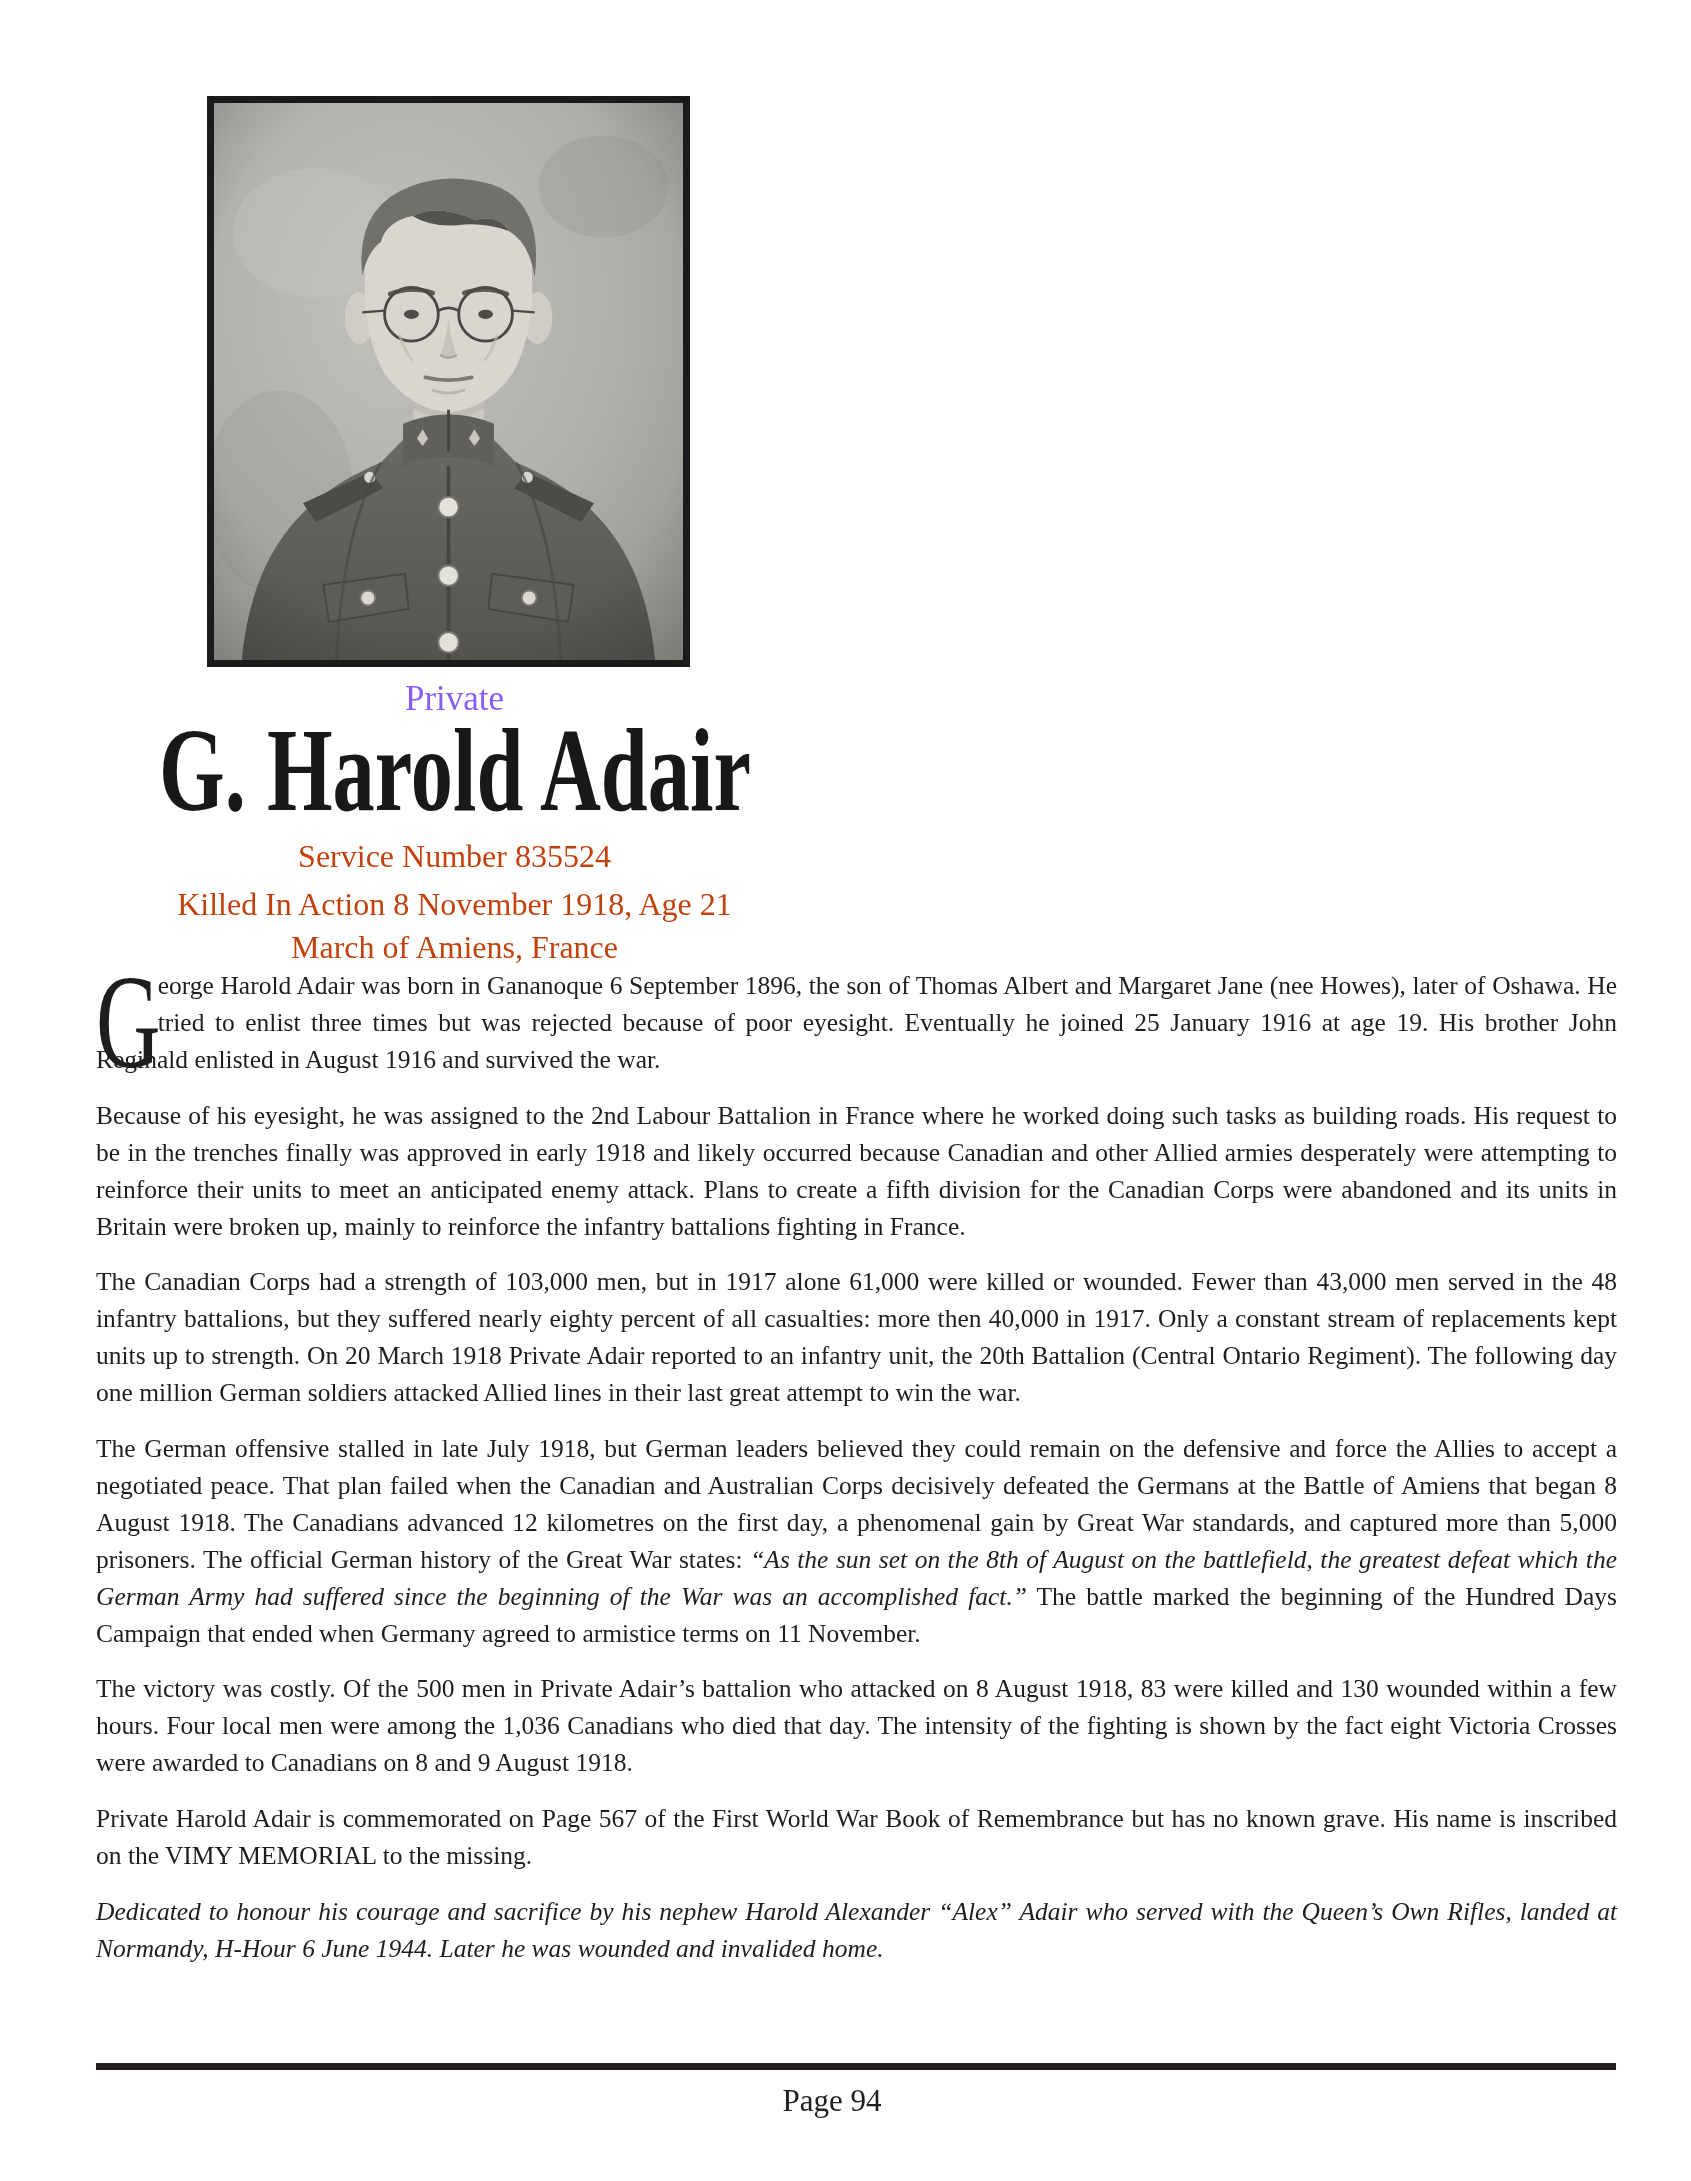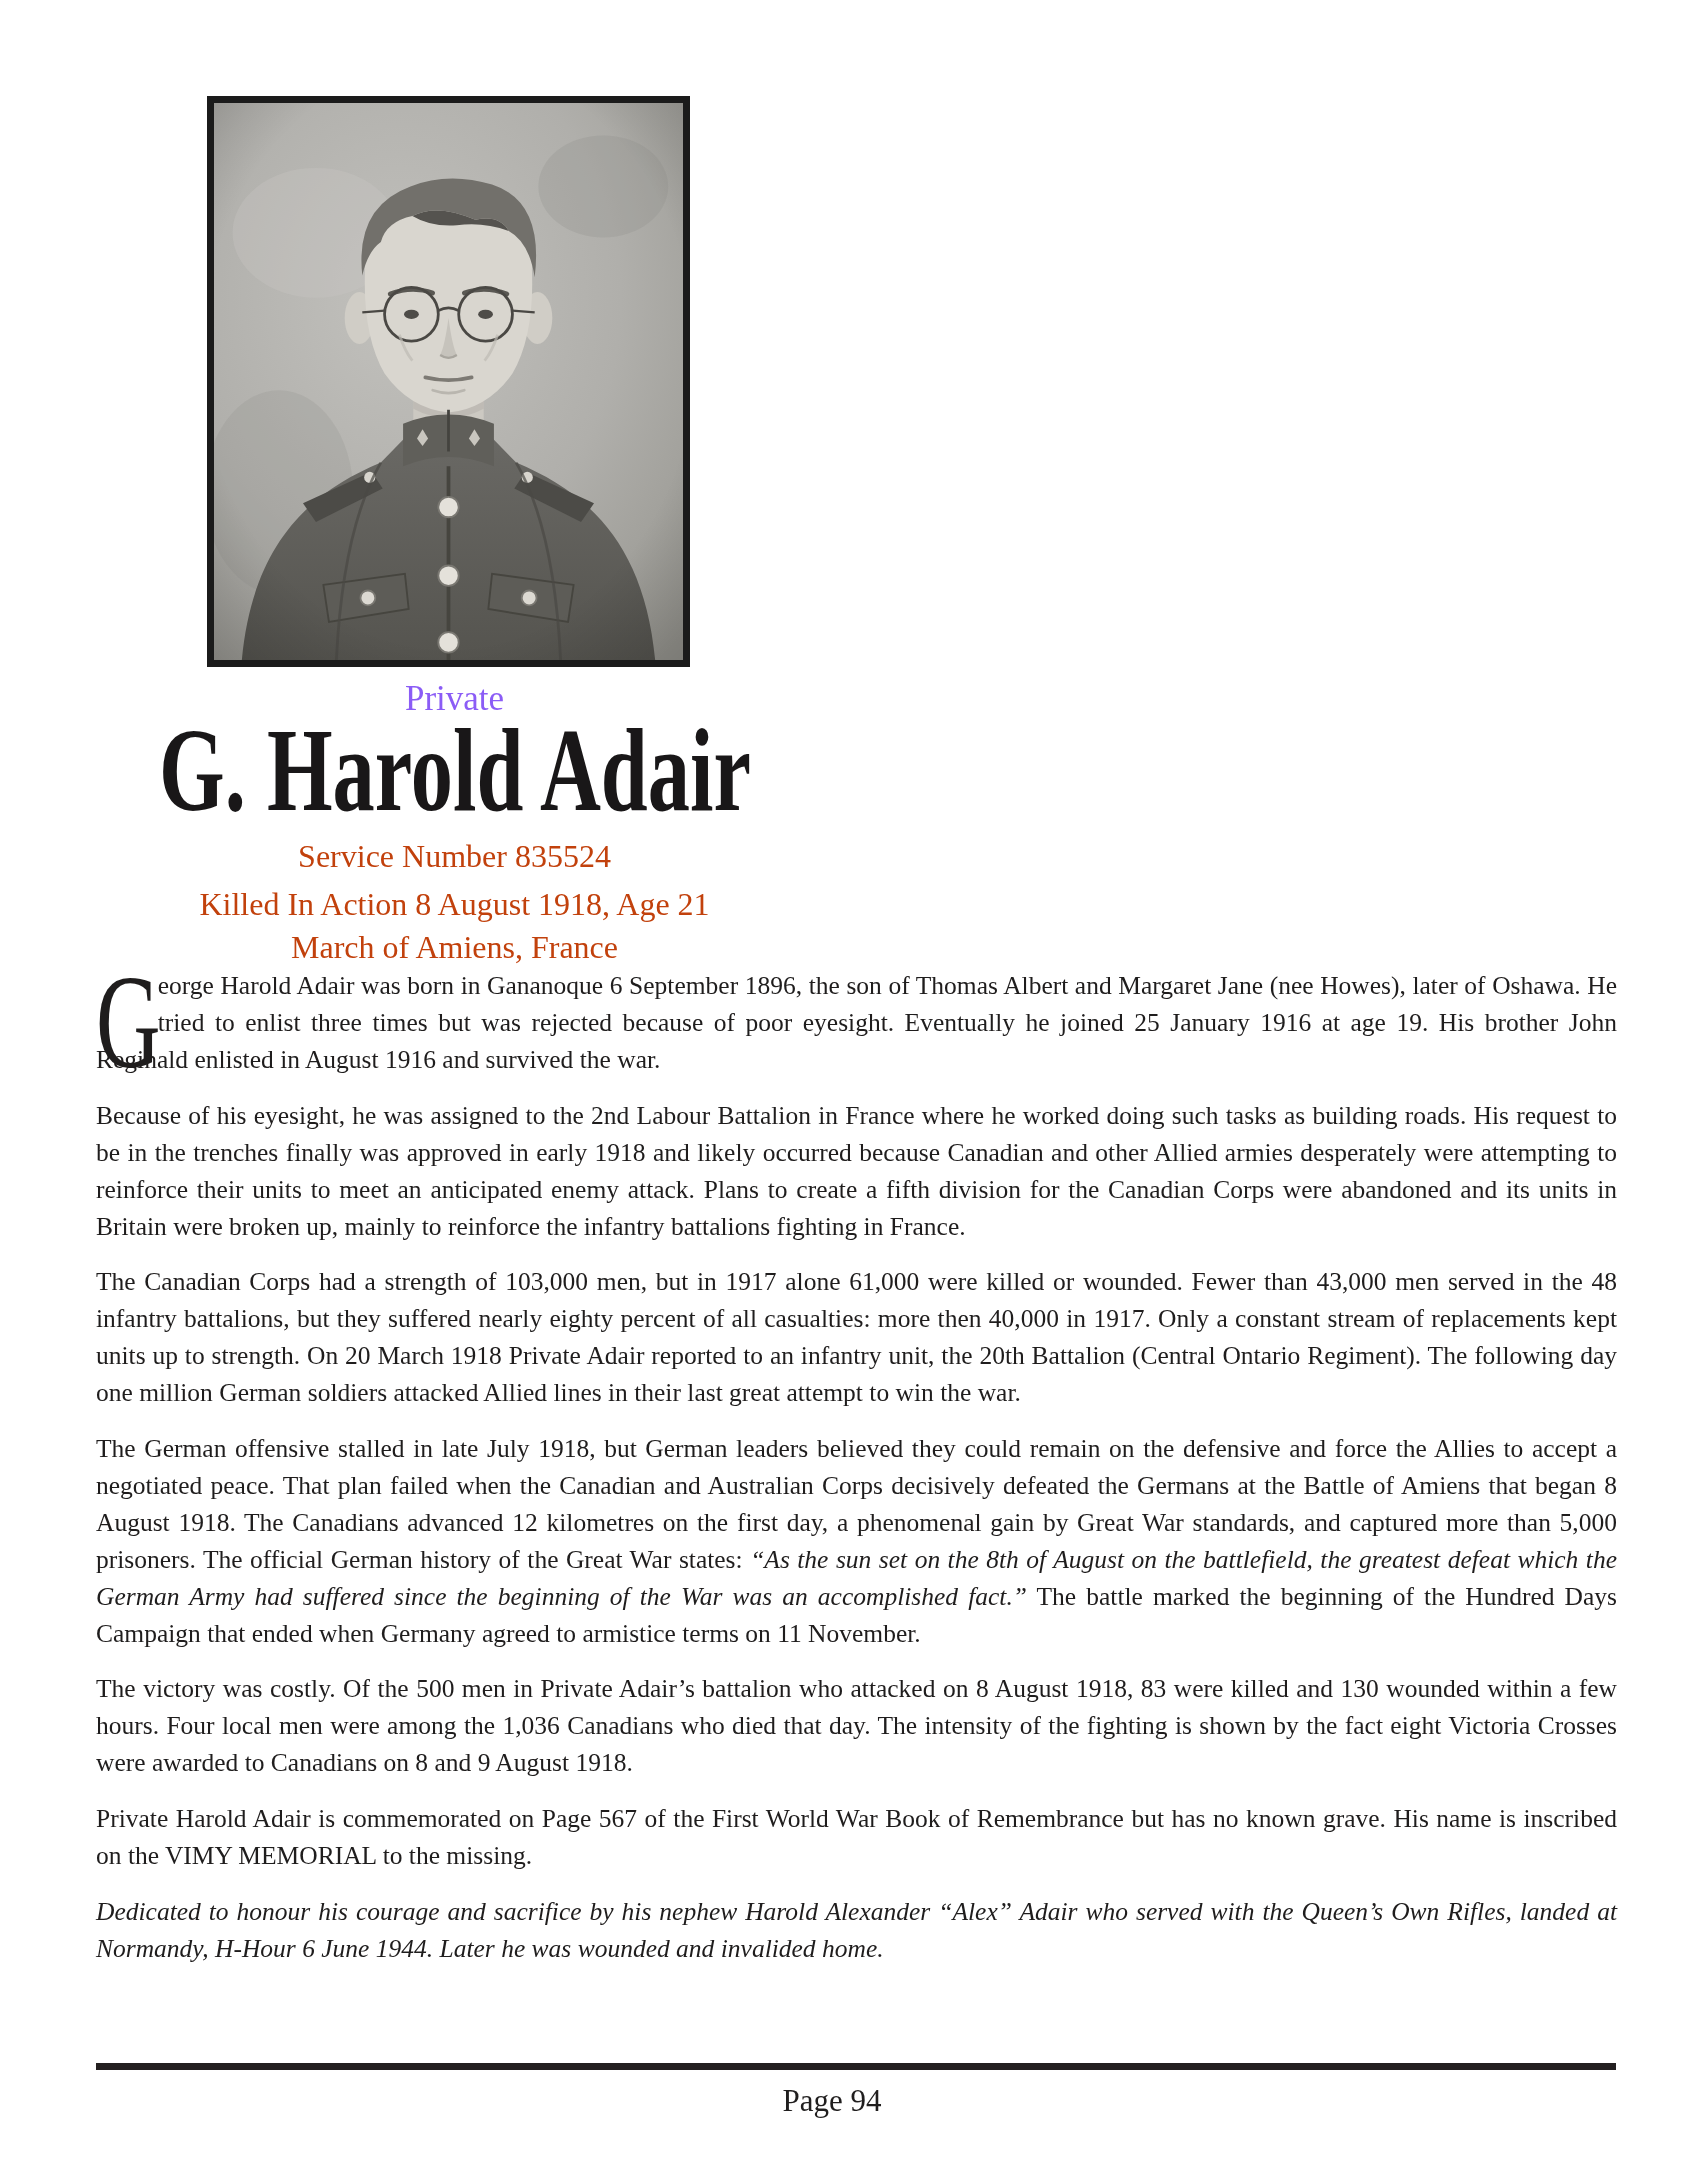--- a/index.html
+++ b/index.html
@@ -142,21 +142,21 @@
     <rect x="0" y="0" width="506" height="601" fill="url(#vign)"></rect>
   </svg>
 </div>
 
 <div class="header-block">
   <div class="rank-line">Private</div>
   <svg class="title-svg" width="668" height="111" viewBox="0 0 720 120">
     <text x="360" y="98" text-anchor="middle" textLength="640" lengthAdjust="spacingAndGlyphs" style="font-family:'Liberation Serif',serif;font-weight:bold;font-size:128px;fill:#191718;">G. Harold Adair</text>
   </svg>
   <div class="sub-line sub-service">Service Number 835524</div>
-  <div class="sub-line sub-killed">Killed In Action 8 August 1918, Age 21</div>
+  <div class="sub-line sub-killed">Killed In Action 8 November 1918, Age 21</div>
   <div class="sub-line sub-battle">March of Amiens, France</div>
 </div>
 
 <div class="body-text">
   <p>
     <span class="dropcap">G</span><span>eorge Harold Adair was born in Gananoque 6 September 1896, the son of Thomas Albert and Margaret Jane (nee Howes), later of Oshawa.  He tried to enlist three times but was rejected because of poor eyesight. Eventually he joined 25 January 1916 at age 19. His brother John Reginald enlisted in August 1916 and survived the war.</span>
   </p>
   <p>
     <span>Because of his eyesight, he was assigned to the 2nd Labour Battalion in France where he worked doing such tasks as building roads. His request to be in the trenches finally was approved in early 1918 and likely occurred because Canadian and other Allied armies desperately were attempting to reinforce their units to meet an anticipated enemy attack. Plans to create a fifth division for the Canadian Corps were abandoned and its units in Britain were broken up, mainly to reinforce the infantry battalions fighting in France.</span>
   </p>

